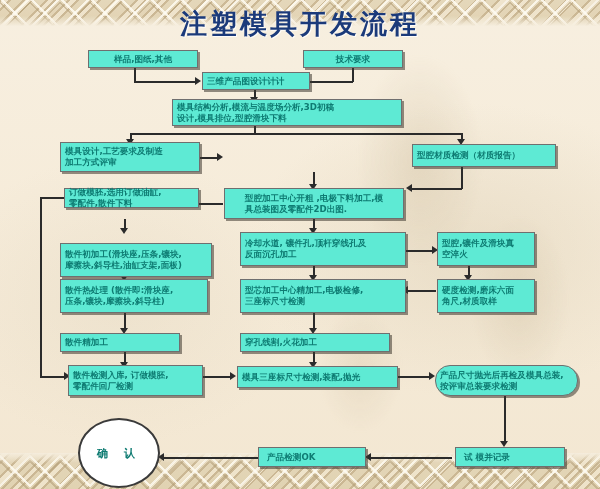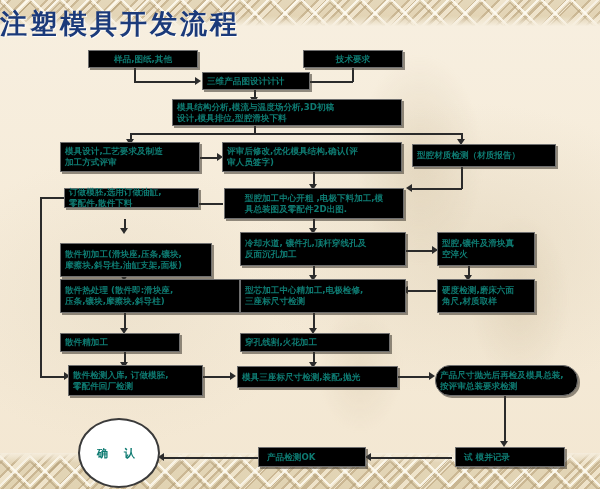--- a/index.html
+++ b/index.html
@@ -47,31 +47,31 @@
       linear-gradient(-45deg,transparent 40%, rgba(176,154,114,.55) 40% 44%, transparent 44%);
     background-size:30px 100%,30px 100%,30px 100%,30px 100%;
   }
   .greek-fade{
     position:absolute;left:0;width:600px;height:10px;
     background:linear-gradient(180deg, rgba(246,238,222,0), rgba(246,238,222,1));
   }
 
   
   .title{
-    position:absolute;left:0;top:6px;width:600px;
+    position:absolute;left:0;top:6px;width:600px;text-align:center;
     font-family:"DejaVu Serif","Liberation Serif",serif;
     font-size:27px;font-weight:700;letter-spacing:3px;
     color:#1b3a7a;
     text-shadow:1px 1px 0 rgba(255,255,255,.8);
   }
 
   
   .box{
     position:absolute;box-sizing:border-box;
-    background:#000000;
+    background:#5eead4;
     border:1px solid #6f6f6f;
     box-shadow:2px 2px 0 rgba(60,55,45,.55);
     color:#0e7b72;
     font-size:8.6px;
     line-height:11px;
     font-family:"DejaVu Sans","Liberation Sans",sans-serif;
     font-weight:700;
     padding:3px 4px;
     display:flex;align-items:center;
   }
@@ -217,26 +217,20 @@
     </span>
   </div>
 
   <div class="box" style="left:60px;top:142px;width:140px;height:30px;">
     <span>
       <span class="t">模具设计,工艺要求及制造</span>
       <span class="t">加工方式评审</span>
     </span>
   </div>
 
-  <div class="box" style="left:222px;top:142px;width:180px;height:30px;">
-    <span>
-      <span class="t">评审后修改,优化模具结构,确认(评</span>
-      <span class="t">审人员签字)</span>
-    </span>
-  </div>
 
   <div class="box" style="left:412px;top:144px;width:144px;height:23px;">
     <span class="t">型腔材质检测（材质报告）</span>
   </div>
 
   <div class="box" style="left:64px;top:188px;width:135px;height:20px;">
     <span>
       <span class="t">订做模胚,选用订做油缸,</span>
       <span class="t">零配件,散件下料</span>
     </span>
@@ -263,21 +257,21 @@
     </span>
   </div>
 
   <div class="box" style="left:437px;top:232px;width:98px;height:34px;">
     <span>
       <span class="t">型腔,镶件及滑块真</span>
       <span class="t">空淬火</span>
     </span>
   </div>
 
-  <div class="box" style="left:60px;top:279px;width:180px;height:34px;">
+  <div class="box" style="left:60px;top:279px;width:148px;height:34px;">
     <span>
       <span class="t">散件热处理 (散件即:滑块座,</span>
       <span class="t">压条,镶块,摩擦块,斜导柱)</span>
     </span>
   </div>
 
   <div class="box" style="left:240px;top:279px;width:166px;height:34px;">
     <span>
       <span class="t">型芯加工中心精加工,电极检修,</span>
       <span class="t">三座标尺寸检测</span>

